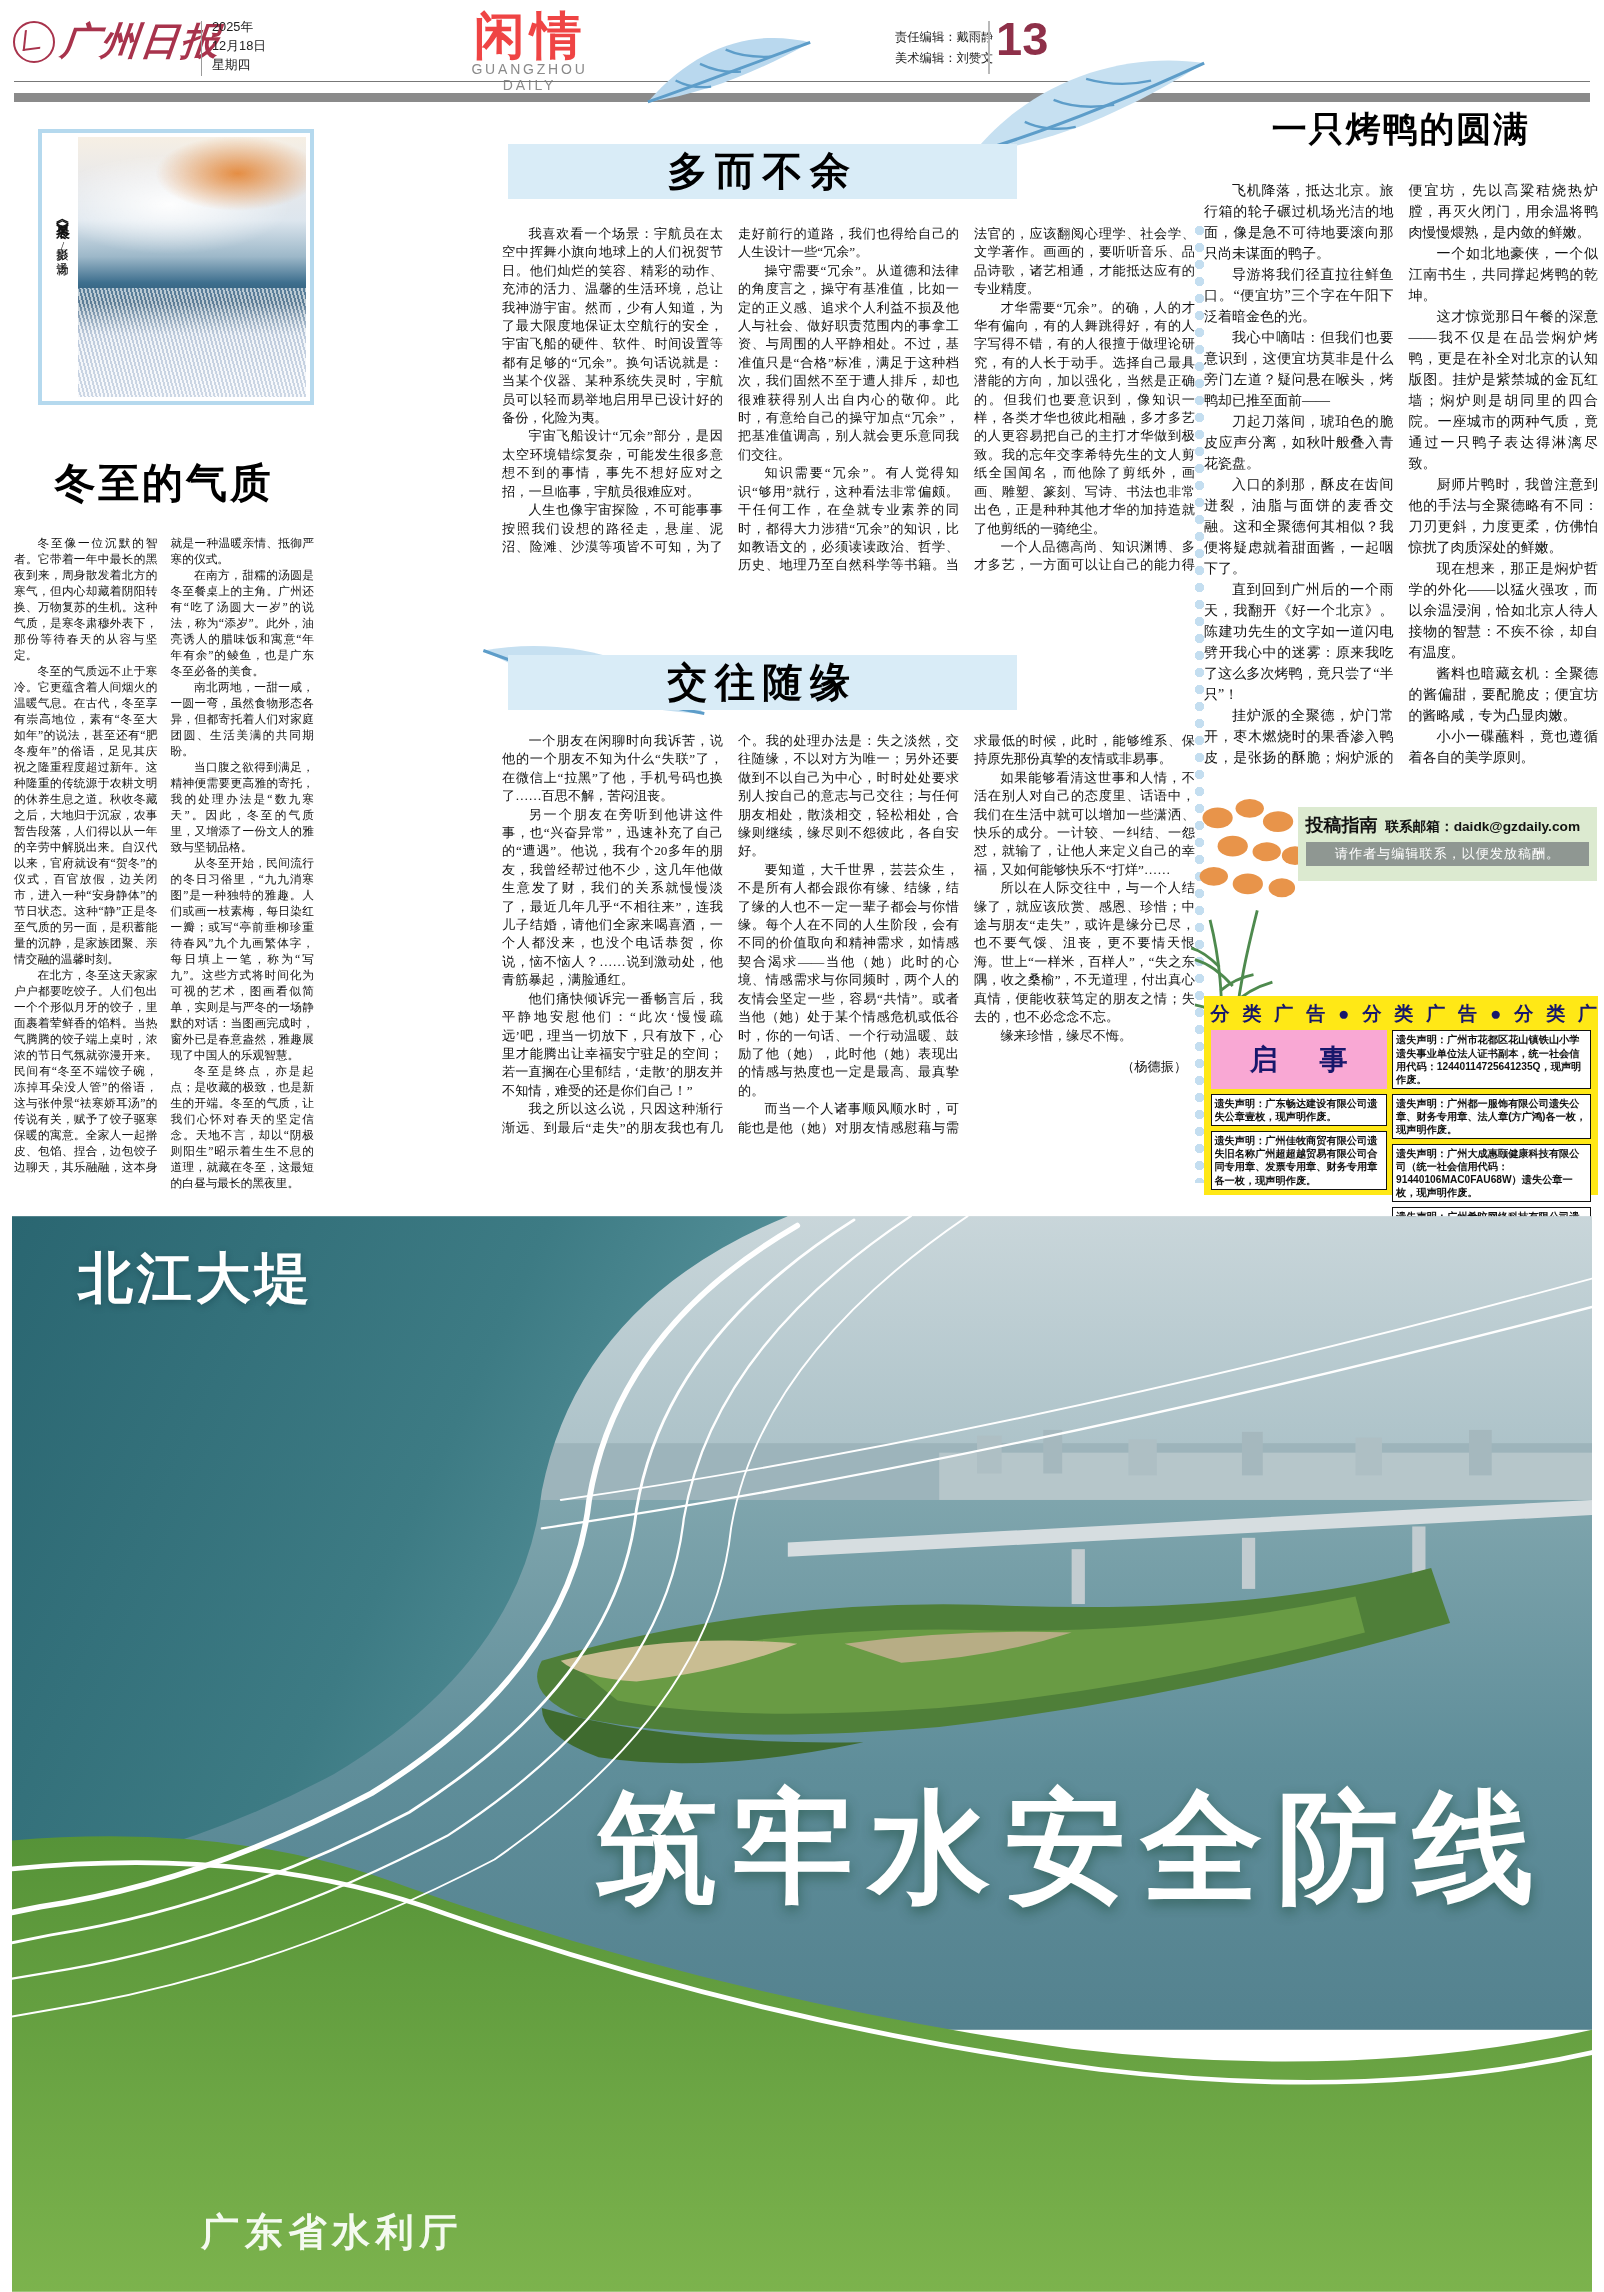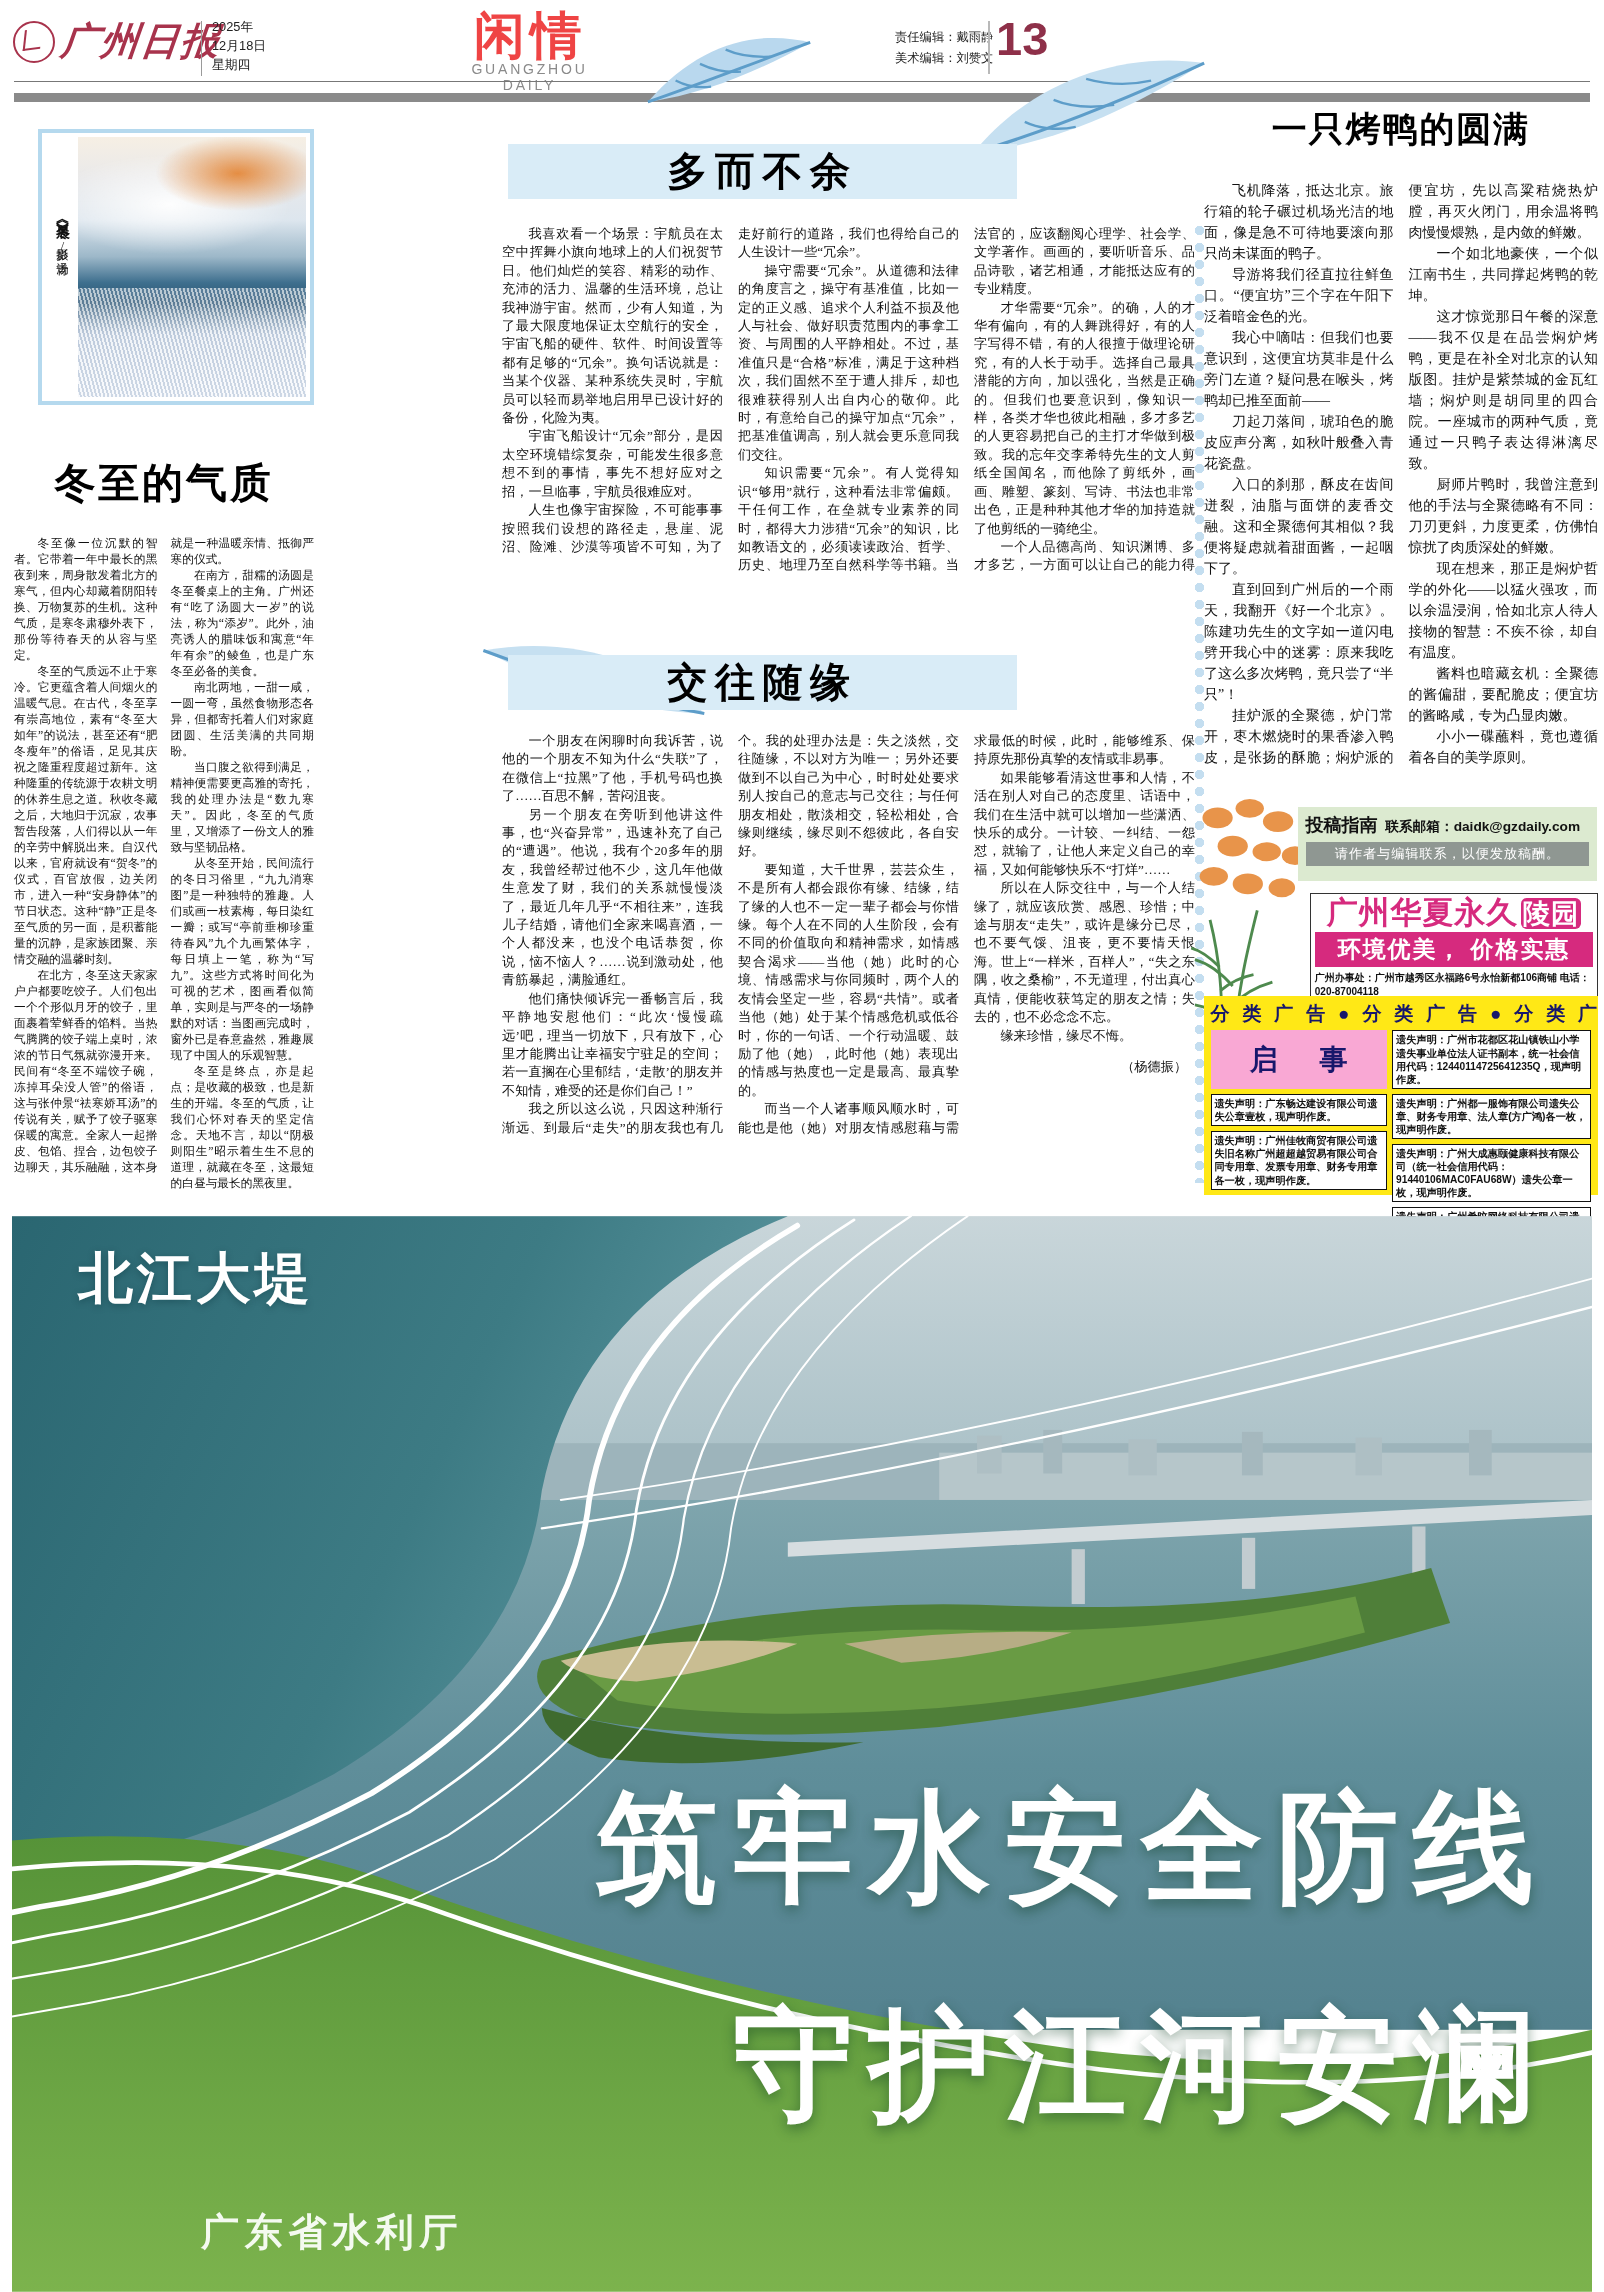--- a/index.html
+++ b/index.html
@@ -254,31 +254,20 @@
   </svg>
 
   <div class="abs submission-box">
     <div class="submission-row1">
       <span class="submission-title">投稿指南</span>
       <span class="submission-contact">联系邮箱：daidk@gzdaily.com</span>
     </div>
     <div class="submission-note">请作者与编辑联系，以便发放稿酬。</div>
   </div>
 
-  <div class="abs cemetery-ad">
-    <div class="cem-title">
-      <span>广州华夏永久</span><span class="boxed">陵园</span>
-    </div>
-    <div class="cem-slogan">环境优美， 价格实惠</div>
-    <div class="cem-lines">
-      <div>广州办事处：广州市越秀区永福路6号永怡新都106商铺  电话：020-87004118</div>
-      <div>陵园地址：新广从公路(105国道)华山加油站侧(街北高速出口800米处)</div>
-      <div>陵园电话：020-87978608  87981138  87981168</div>
-    </div>
-  </div>
 
   <div class="abs classified">
     <div class="classified-header">分 类 广 告 ● 分 类 广 告 ● 分 类 广 告</div>
     <div class="classified-grid">
       <div class="classified-colL">
         <div class="notice-box">启 事</div>
         <div class="ad-box">遗失声明：广东畅达建设有限公司遗失公章壹枚，现声明作废。</div>
         <div class="ad-box">遗失声明：广州佳牧商贸有限公司遗失旧名称广州超超越贸易有限公司合同专用章、发票专用章、财务专用章各一枚，现声明作废。</div>
       </div>
       <div class="classified-colR">
@@ -346,17 +335,16 @@
         <path d="M950,0 Q740,140 710,320 Q690,505 460,655 Q260,760 60,796 L0,806" stroke-width="2.4"></path>
         <path d="M1010,0 Q790,150 760,330 Q740,520 510,680 Q300,790 80,832 L0,846" stroke-width="2"></path>
         <path d="M560,330 Q1040,260 1670,96" stroke-width="2.4"></path>
         <path d="M580,300 Q1060,232 1670,66" stroke-width="2"></path>
         <path d="M0,690 Q260,664 460,738 Q800,856 1150,902 Q1440,936 1670,884" stroke-width="5"></path>
       </g>
     </svg>
   </div>
   <div class="abs banner-label">北江大堤</div>
   <div class="abs banner-slogan1">筑牢水安全防线</div>
-  <div class="abs banner-slogan2">守护江河安澜</div>
   <div class="abs banner-agency">广东省水利厅</div>
 
 </div>
 
 
 </body></html>

